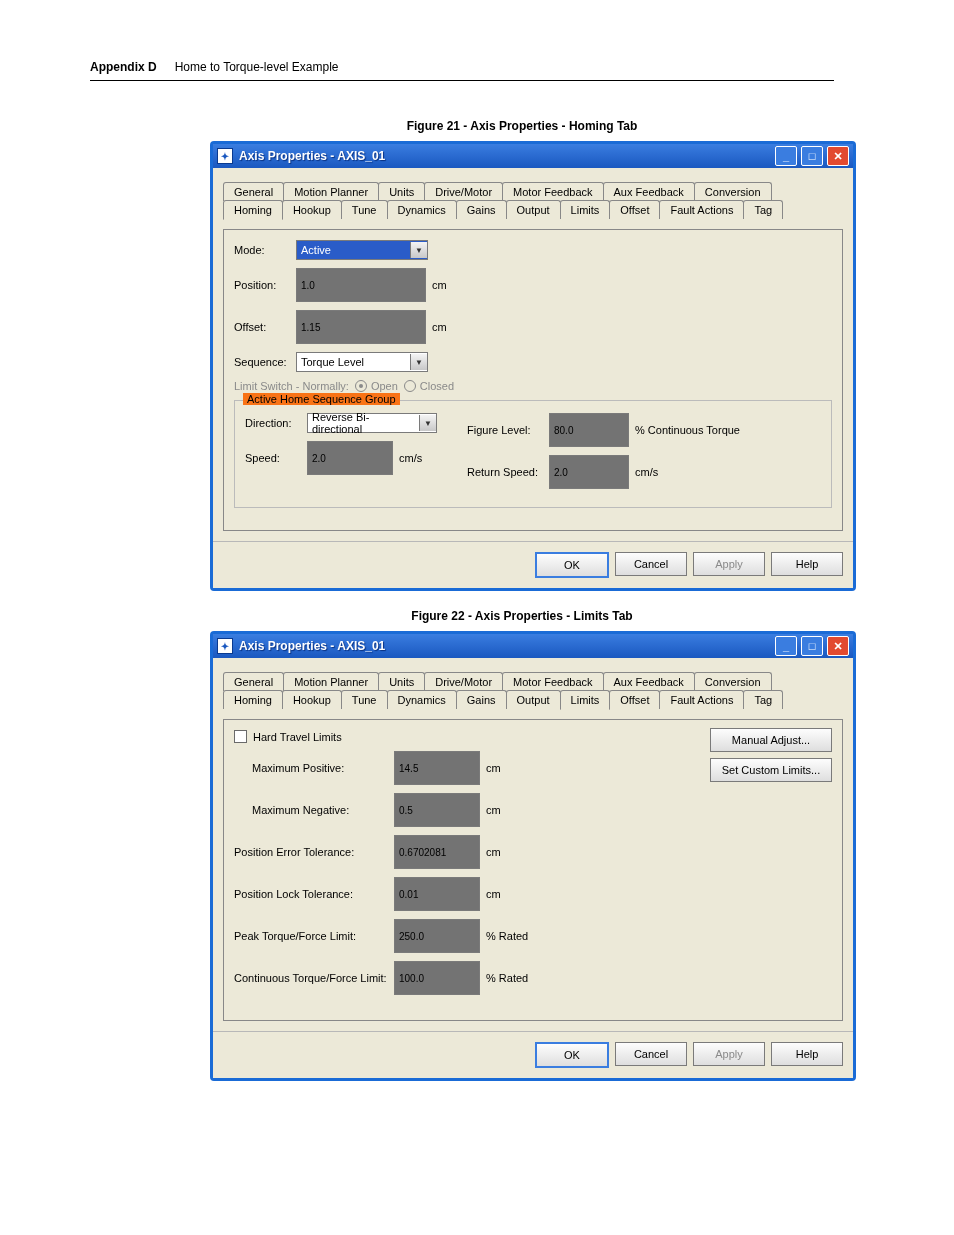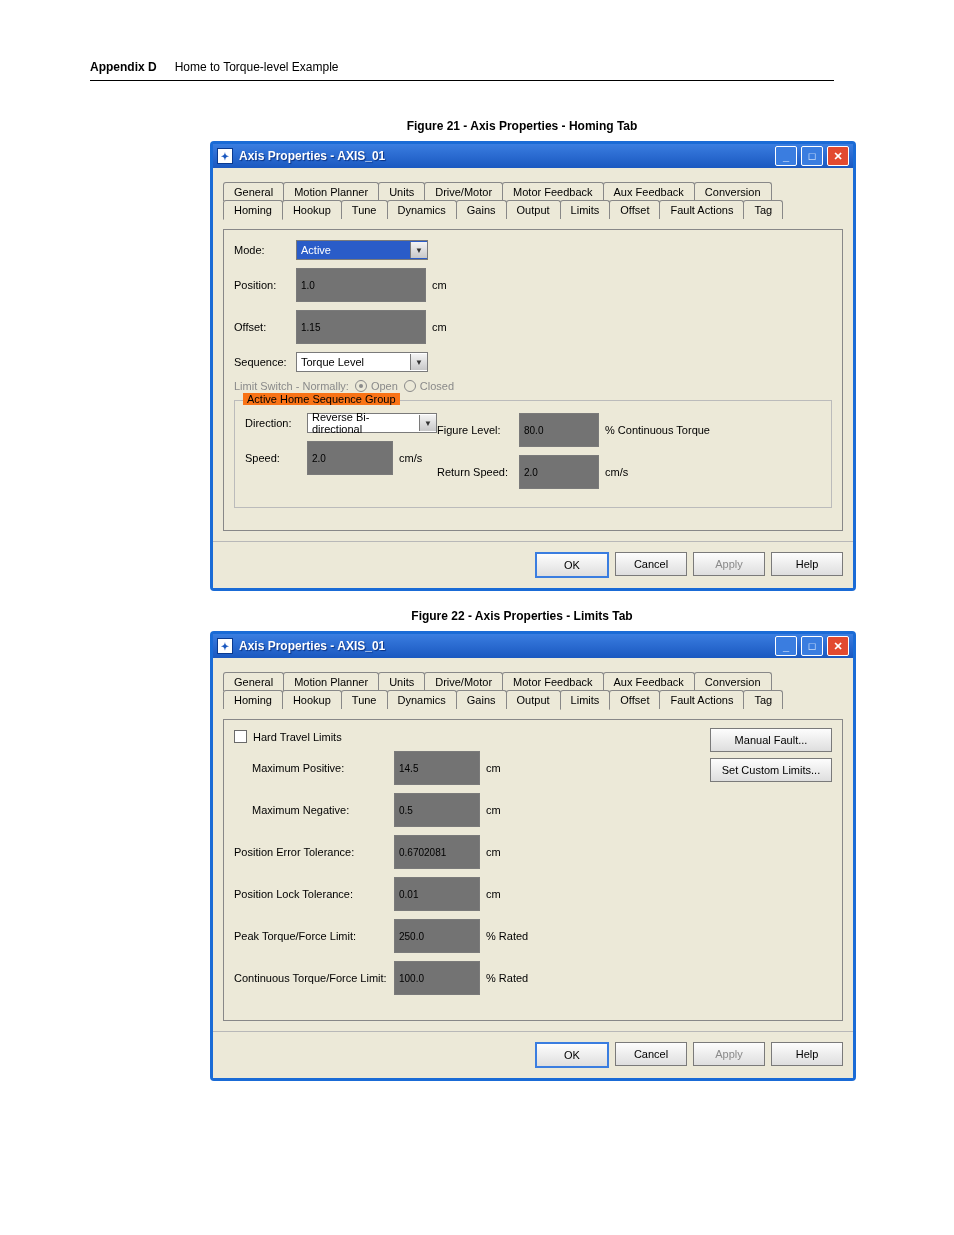--- a/index.html
+++ b/index.html
@@ -118,21 +118,21 @@
       </div>
       <div class="frow disabled">
         <span>Limit Switch - Normally:</span>
         <span class="rad on"></span>
         <span>Open</span>
         <span class="rad"></span>
         <span>Closed</span>
       </div>
       <div class="grp">
         <span class="gt">Active Home Sequence Group</span>
-        <div style="display:flex;">
+        <div style="display:flex;gap:30px">
           <div>
             <div class="frow">
               <span class="lbl">Direction:</span>
               <span class="sel" style="width:128px">
                 <span class="sv">Reverse Bi-directional</span>
                 <span class="ar">▼</span>
               </span>
             </div>
             <div class="frow">
               <span class="lbl">Speed:</span>
@@ -192,21 +192,21 @@
             <span class="tab">Gains</span>
             <span class="tab">Output</span>
             <span class="tab active">Limits</span>
             <span class="tab">Offset</span>
             <span class="tab">Fault Actions</span>
             <span class="tab">Tag</span>
           </div>
     </div>
     <div class="panel">
       <div class="rbtns">
-        <span class="btn" style="min-width:120px">Manual Fault...</span>
+        <span class="btn" style="min-width:120px">Manual Adjust...</span>
         <span class="btn" style="min-width:120px">Set Custom Limits...</span>
       </div>
       <div class="frow">
         <span class="chk"></span>
         <span>Hard Travel Limits</span>
       </div>
       <div id="f2rows">
             <div class="frow" style="padding-left: 18px;">
               <span class="flbl" style="width: 142px;">Maximum Positive:</span>
               <input class="inp inp2" value="14.5" style="">

